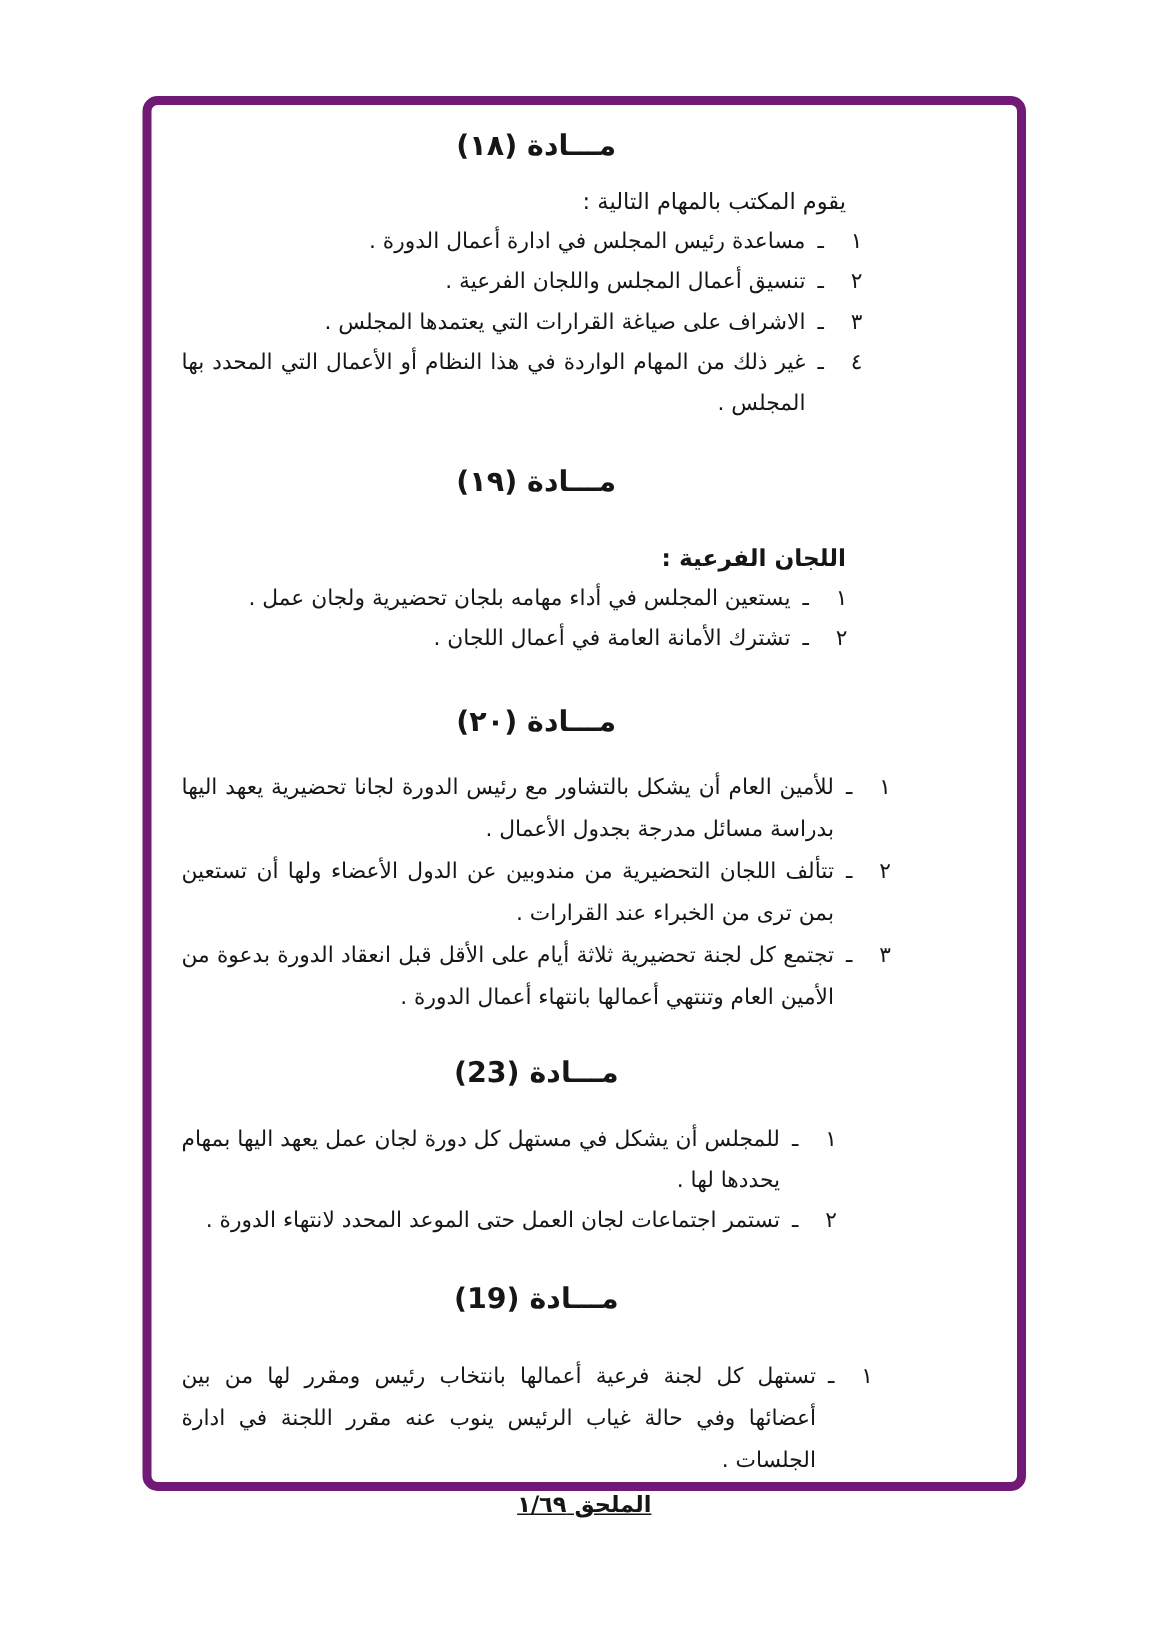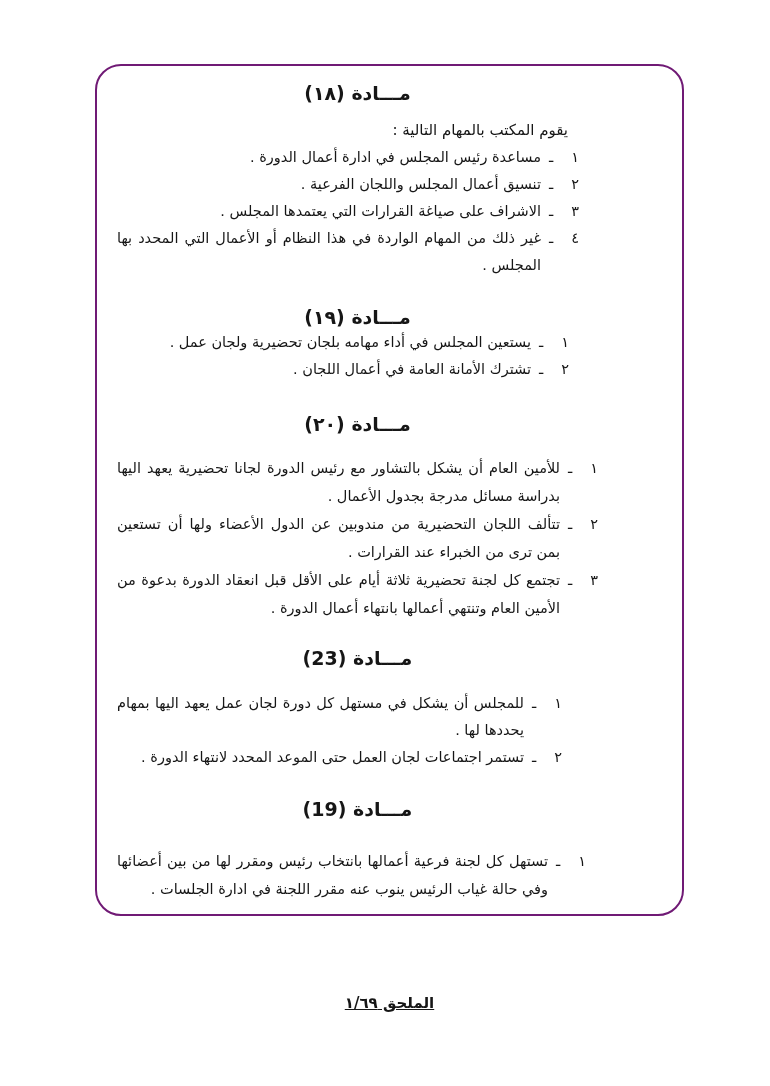--- a/index.html
+++ b/index.html
@@ -11,22 +11,22 @@
     background: #ffffff;
     color: #161616;
     overflow: hidden;
   }
   .frame {
     position: absolute;
     left: 95px;
     top: 64px;
     width: 589px;
     min-height: 852px;
-    border: 2px solid #701a75;
-    border-radius: 26px;
+    border: 6px solid #701a75;
+    border-radius: 10px;
     direction: rtl;
     overflow: hidden;
   }
   .content {
     margin: 0 84px 0 20px; 
   }
   .article-title {
     text-align: center;
     font-weight: bold;
     font-size: 19px;
@@ -123,20 +123,21 @@
         <div class="item">
           <span class="marker">
               <span>٤</span>
               <span>ـ</span>
             </span>
           <span class="txt">غير ذلك من المهام الواردة في هذا النظام أو الأعمال التي المحدد بها المجلس .</span>
         </div>
       </div>
 
       <div class="article-title t19">مـــادة (١٩)</div>
+      <div class="heading">اللجان الفرعية :</div>
       <div class="list l19">
         <div class="item">
           <span class="marker">
               <span>١</span>
               <span>ـ</span>
             </span>
           <span class="txt">يستعين المجلس في أداء مهامه بلجان تحضيرية ولجان عمل .</span>
         </div>
         <div class="item">
           <span class="marker">

